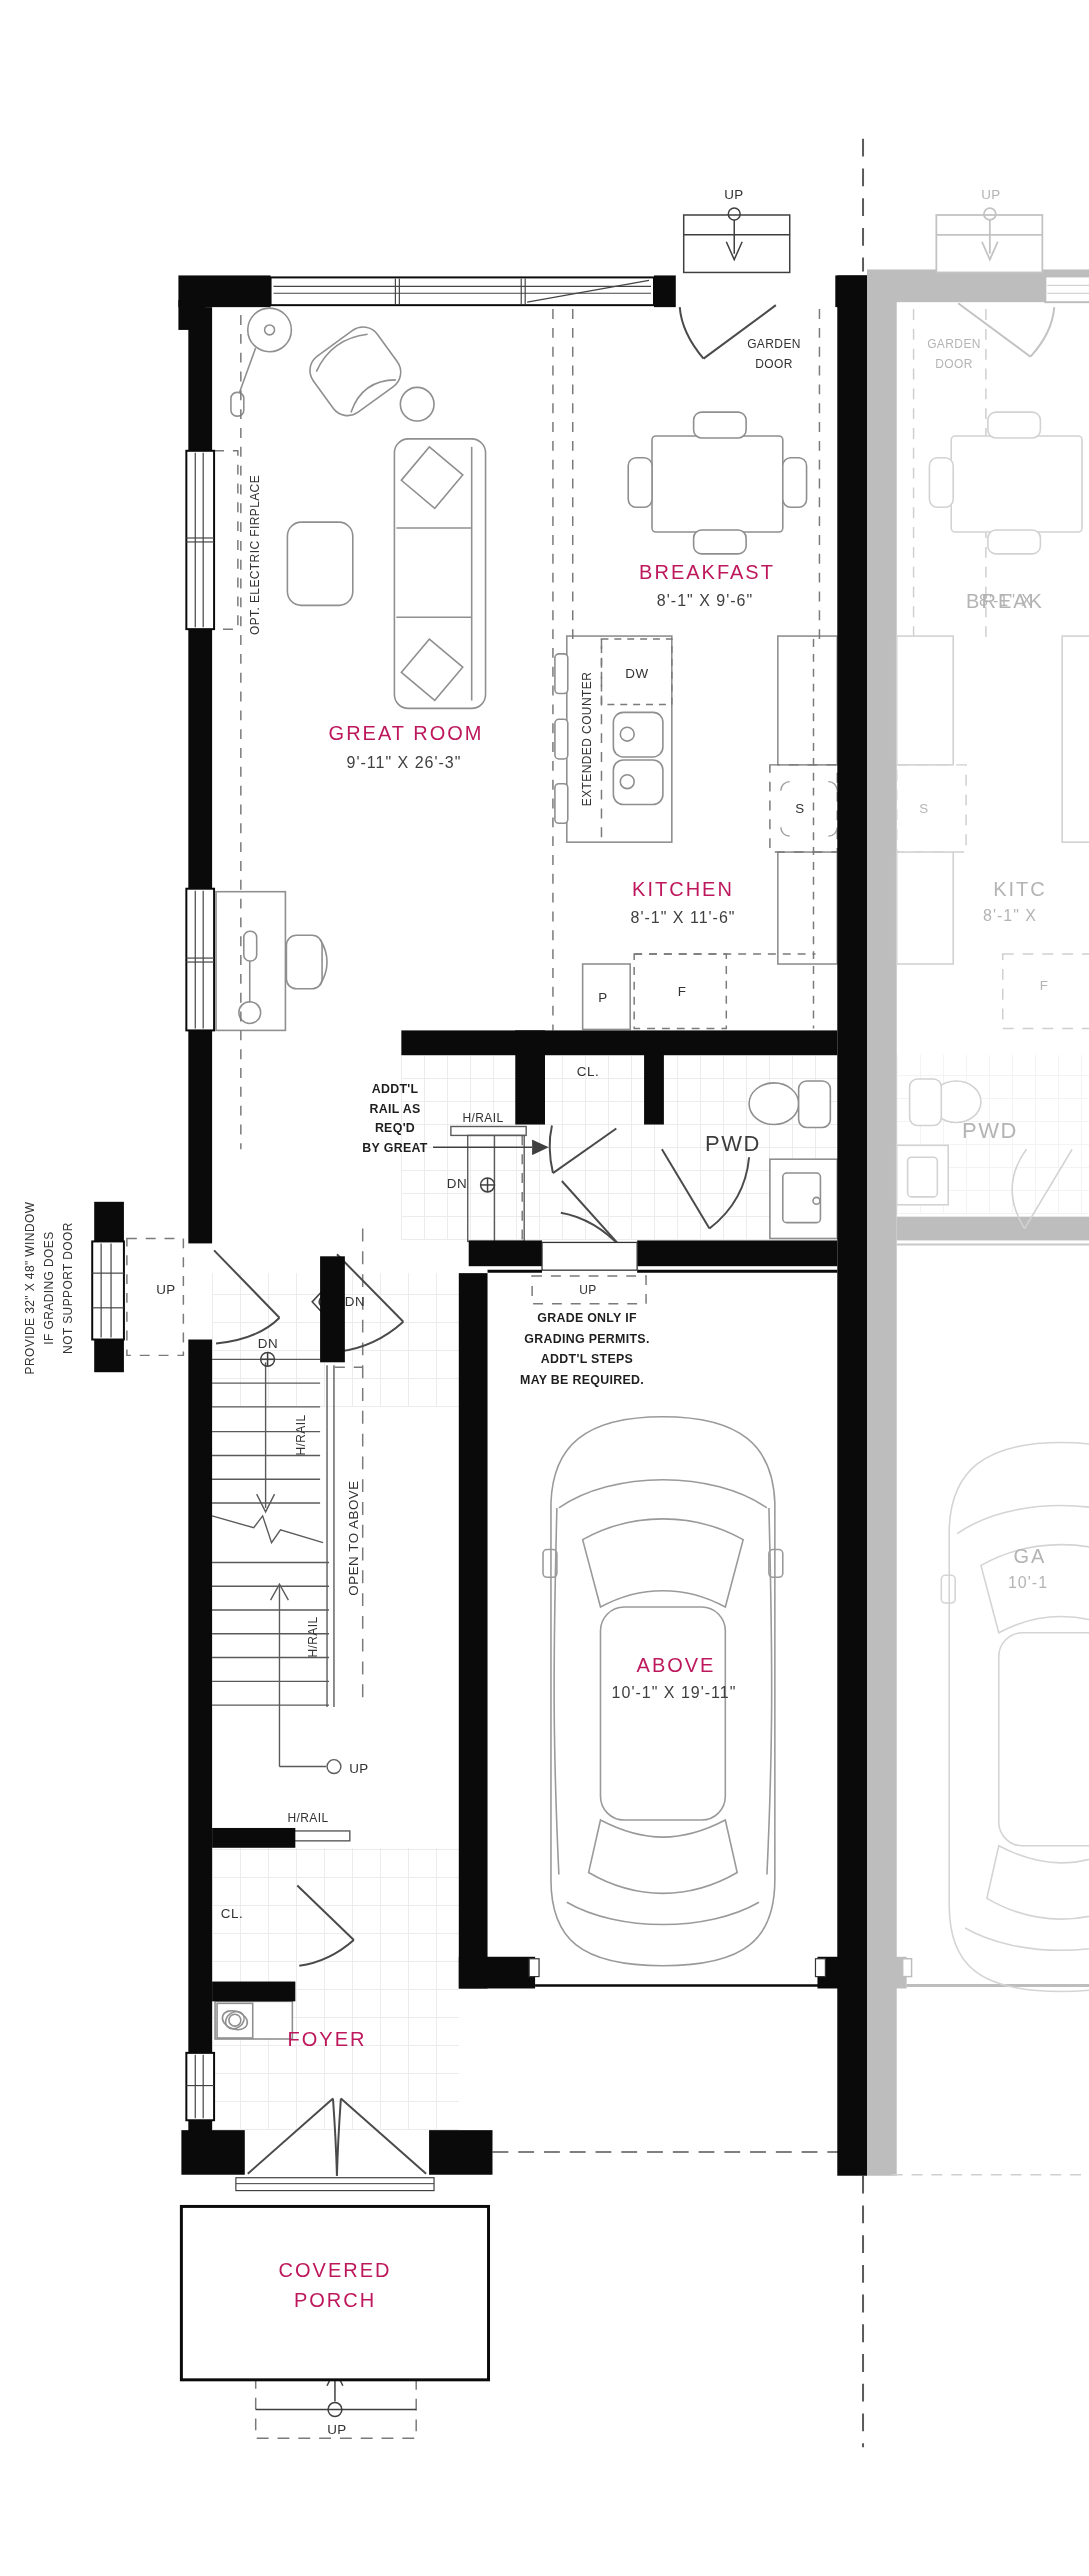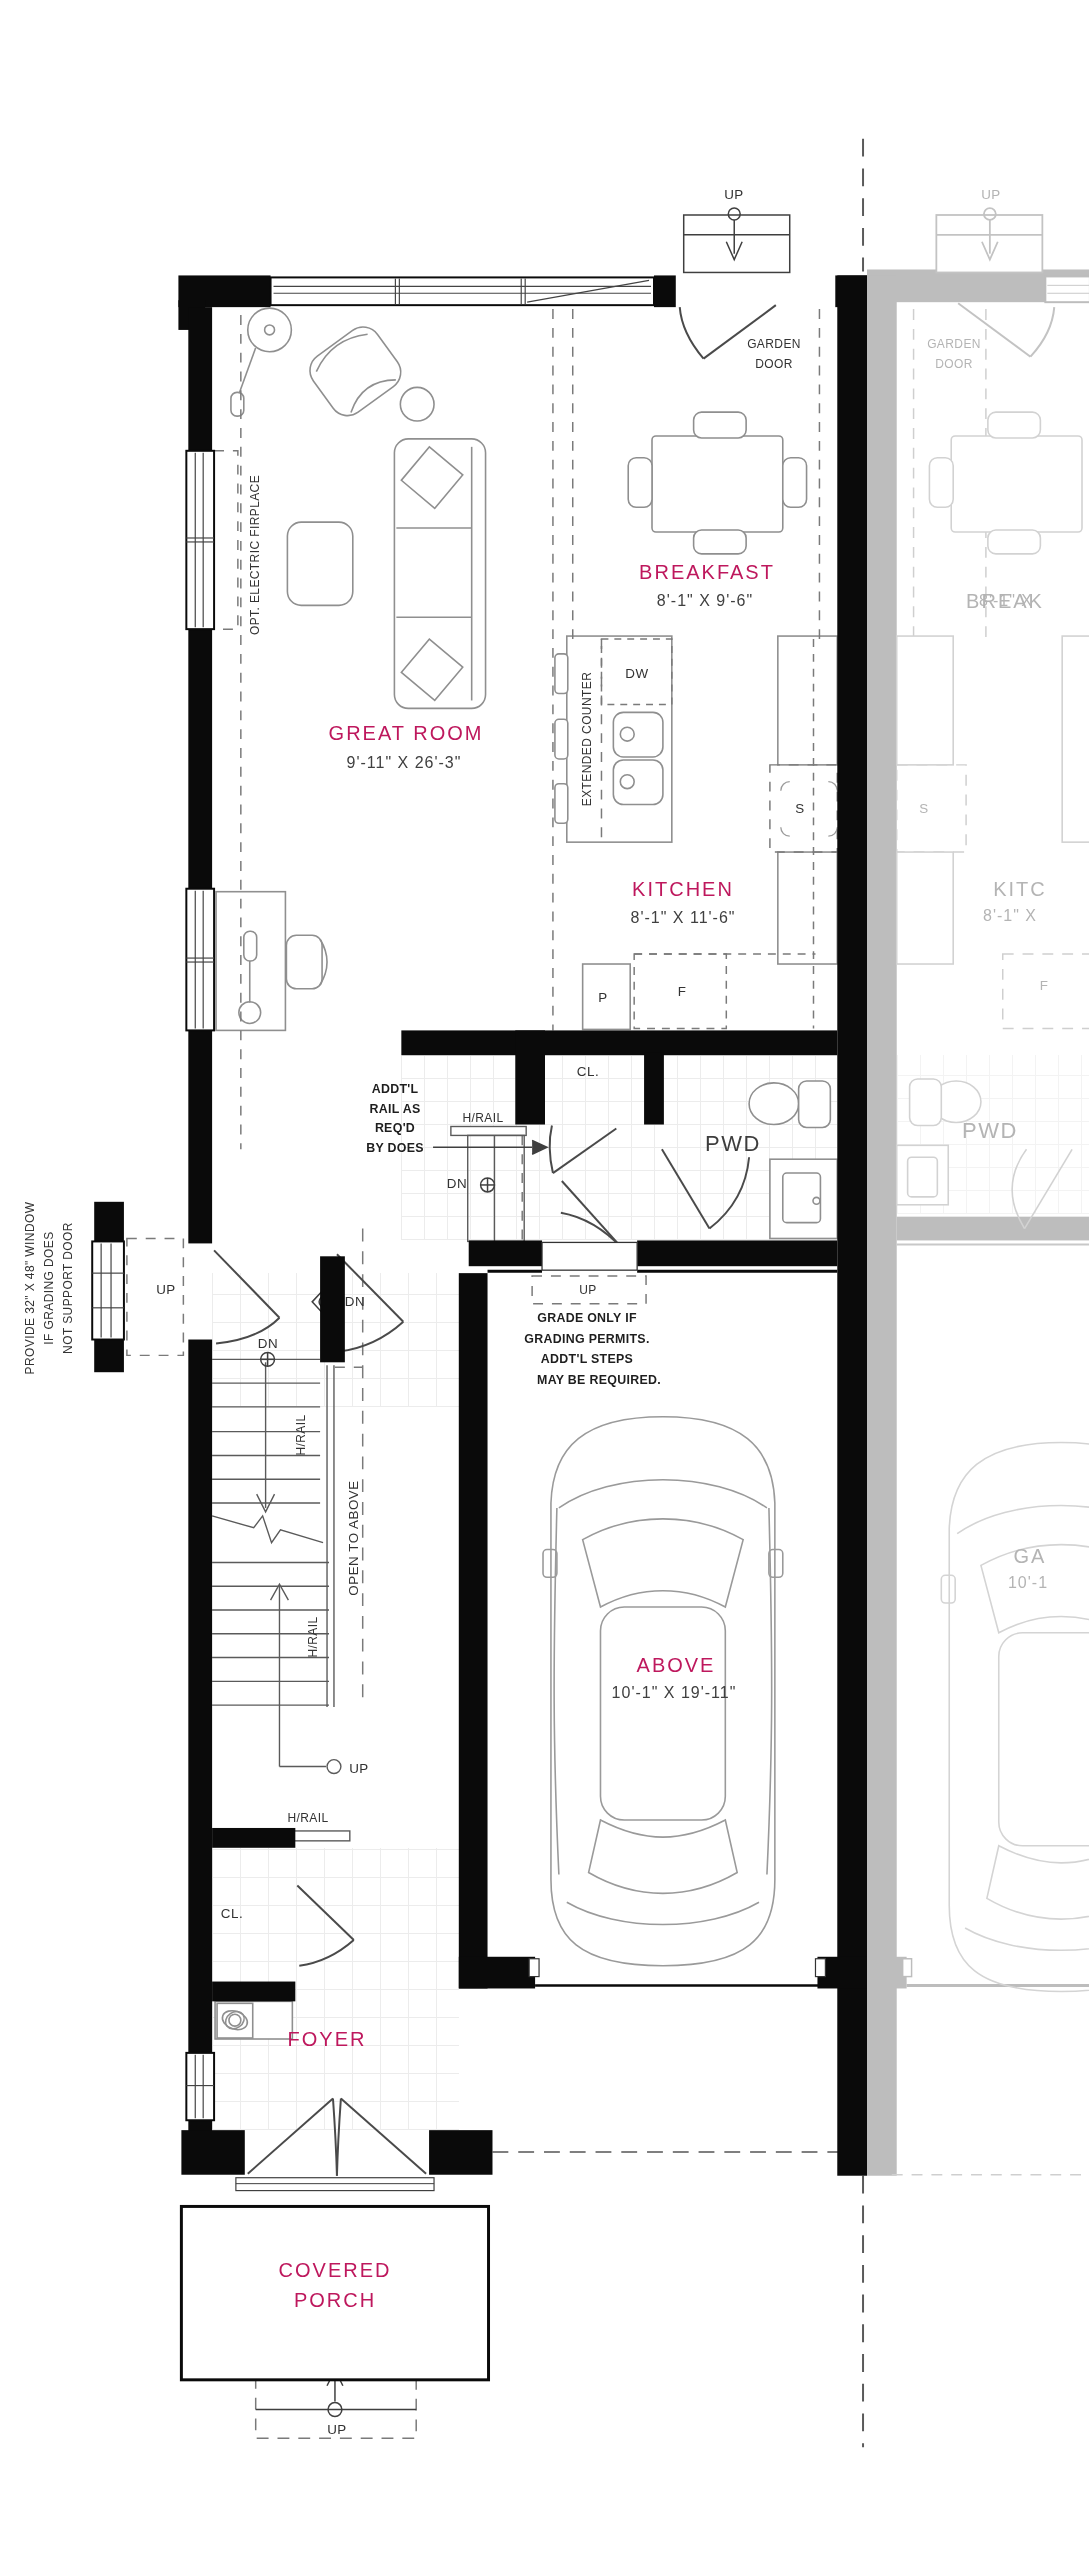--- a/index.html
+++ b/index.html
@@ -380,21 +380,21 @@
   <span class="lbl sm" style="left:800px;top:808px">S</span>
   <span class="lbl sm" style="left:603px;top:997px">P</span>
   <span class="lbl sm" style="left:682px;top:991px">F</span>
 
   <span class="lbl sm" style="left:588px;top:1071px">CL.</span>
   <span class="lbl pwdL" style="left:733px;top:1144px">PWD</span>
 
   <span class="lbl note" style="left:395px;top:1089px">ADDT'L</span>
   <span class="lbl note" style="left:395px;top:1109px">RAIL AS</span>
   <span class="lbl note" style="left:395px;top:1128px">REQ'D</span>
-  <span class="lbl note" style="left:395px;top:1148px">BY DOES</span>
+  <span class="lbl note" style="left:395px;top:1148px">BY GREAT</span>
   <span class="lbl xs" style="left:483px;top:1118px">H/RAIL</span>
   <span class="lbl sm" style="left:457px;top:1183px">DN</span>
 
   <span class="lbl sm" style="left:166px;top:1289px">UP</span>
   <div class="lbl xs vert" style="left:50px;top:1288px;text-align:center;line-height:1.6">
     <div>PROVIDE 32" X 48" WINDOW</div>
     <div>IF GRADING DOES</div>
     <div>NOT SUPPORT DOOR</div>
   </div>
 
@@ -403,21 +403,21 @@
   <span class="lbl xs vert" style="left:301px;top:1435px">H/RAIL</span>
   <span class="lbl sm vert" style="left:353px;top:1538px">OPEN TO ABOVE</span>
   <span class="lbl xs vert" style="left:313px;top:1637px">H/RAIL</span>
   <span class="lbl sm" style="left:359px;top:1768px">UP</span>
   <span class="lbl xs" style="left:308px;top:1818px">H/RAIL</span>
 
   <span class="lbl xs" style="left:588px;top:1290px">UP</span>
   <span class="lbl note" style="left:587px;top:1318px">GRADE ONLY IF</span>
   <span class="lbl note" style="left:587px;top:1339px">GRADING PERMITS.</span>
   <span class="lbl note" style="left:587px;top:1359px">ADDT'L STEPS</span>
-  <span class="lbl note" style="left:599px;top:1380px">MAY BE REQUIRED.</span>
+  <span class="lbl note" style="left:582px;top:1380px">MAY BE REQUIRED.</span>
 
   <span class="lbl room" style="left:676px;top:1665px">ABOVE</span>
   <span class="lbl dims" style="left:674px;top:1693px">10'-1" X 19'-11"</span>
 
   <span class="lbl sm" style="left:232px;top:1913px">CL.</span>
   <span class="lbl room" style="left:327px;top:2039px">FOYER</span>
   <span class="lbl room center2" style="left:335px;top:2285px">COVERED PORCH</span>
   <span class="lbl sm" style="left:337px;top:2429px">UP</span>
 
   <span class="lbl sm gray" style="left:991px;top:194px">UP</span>

